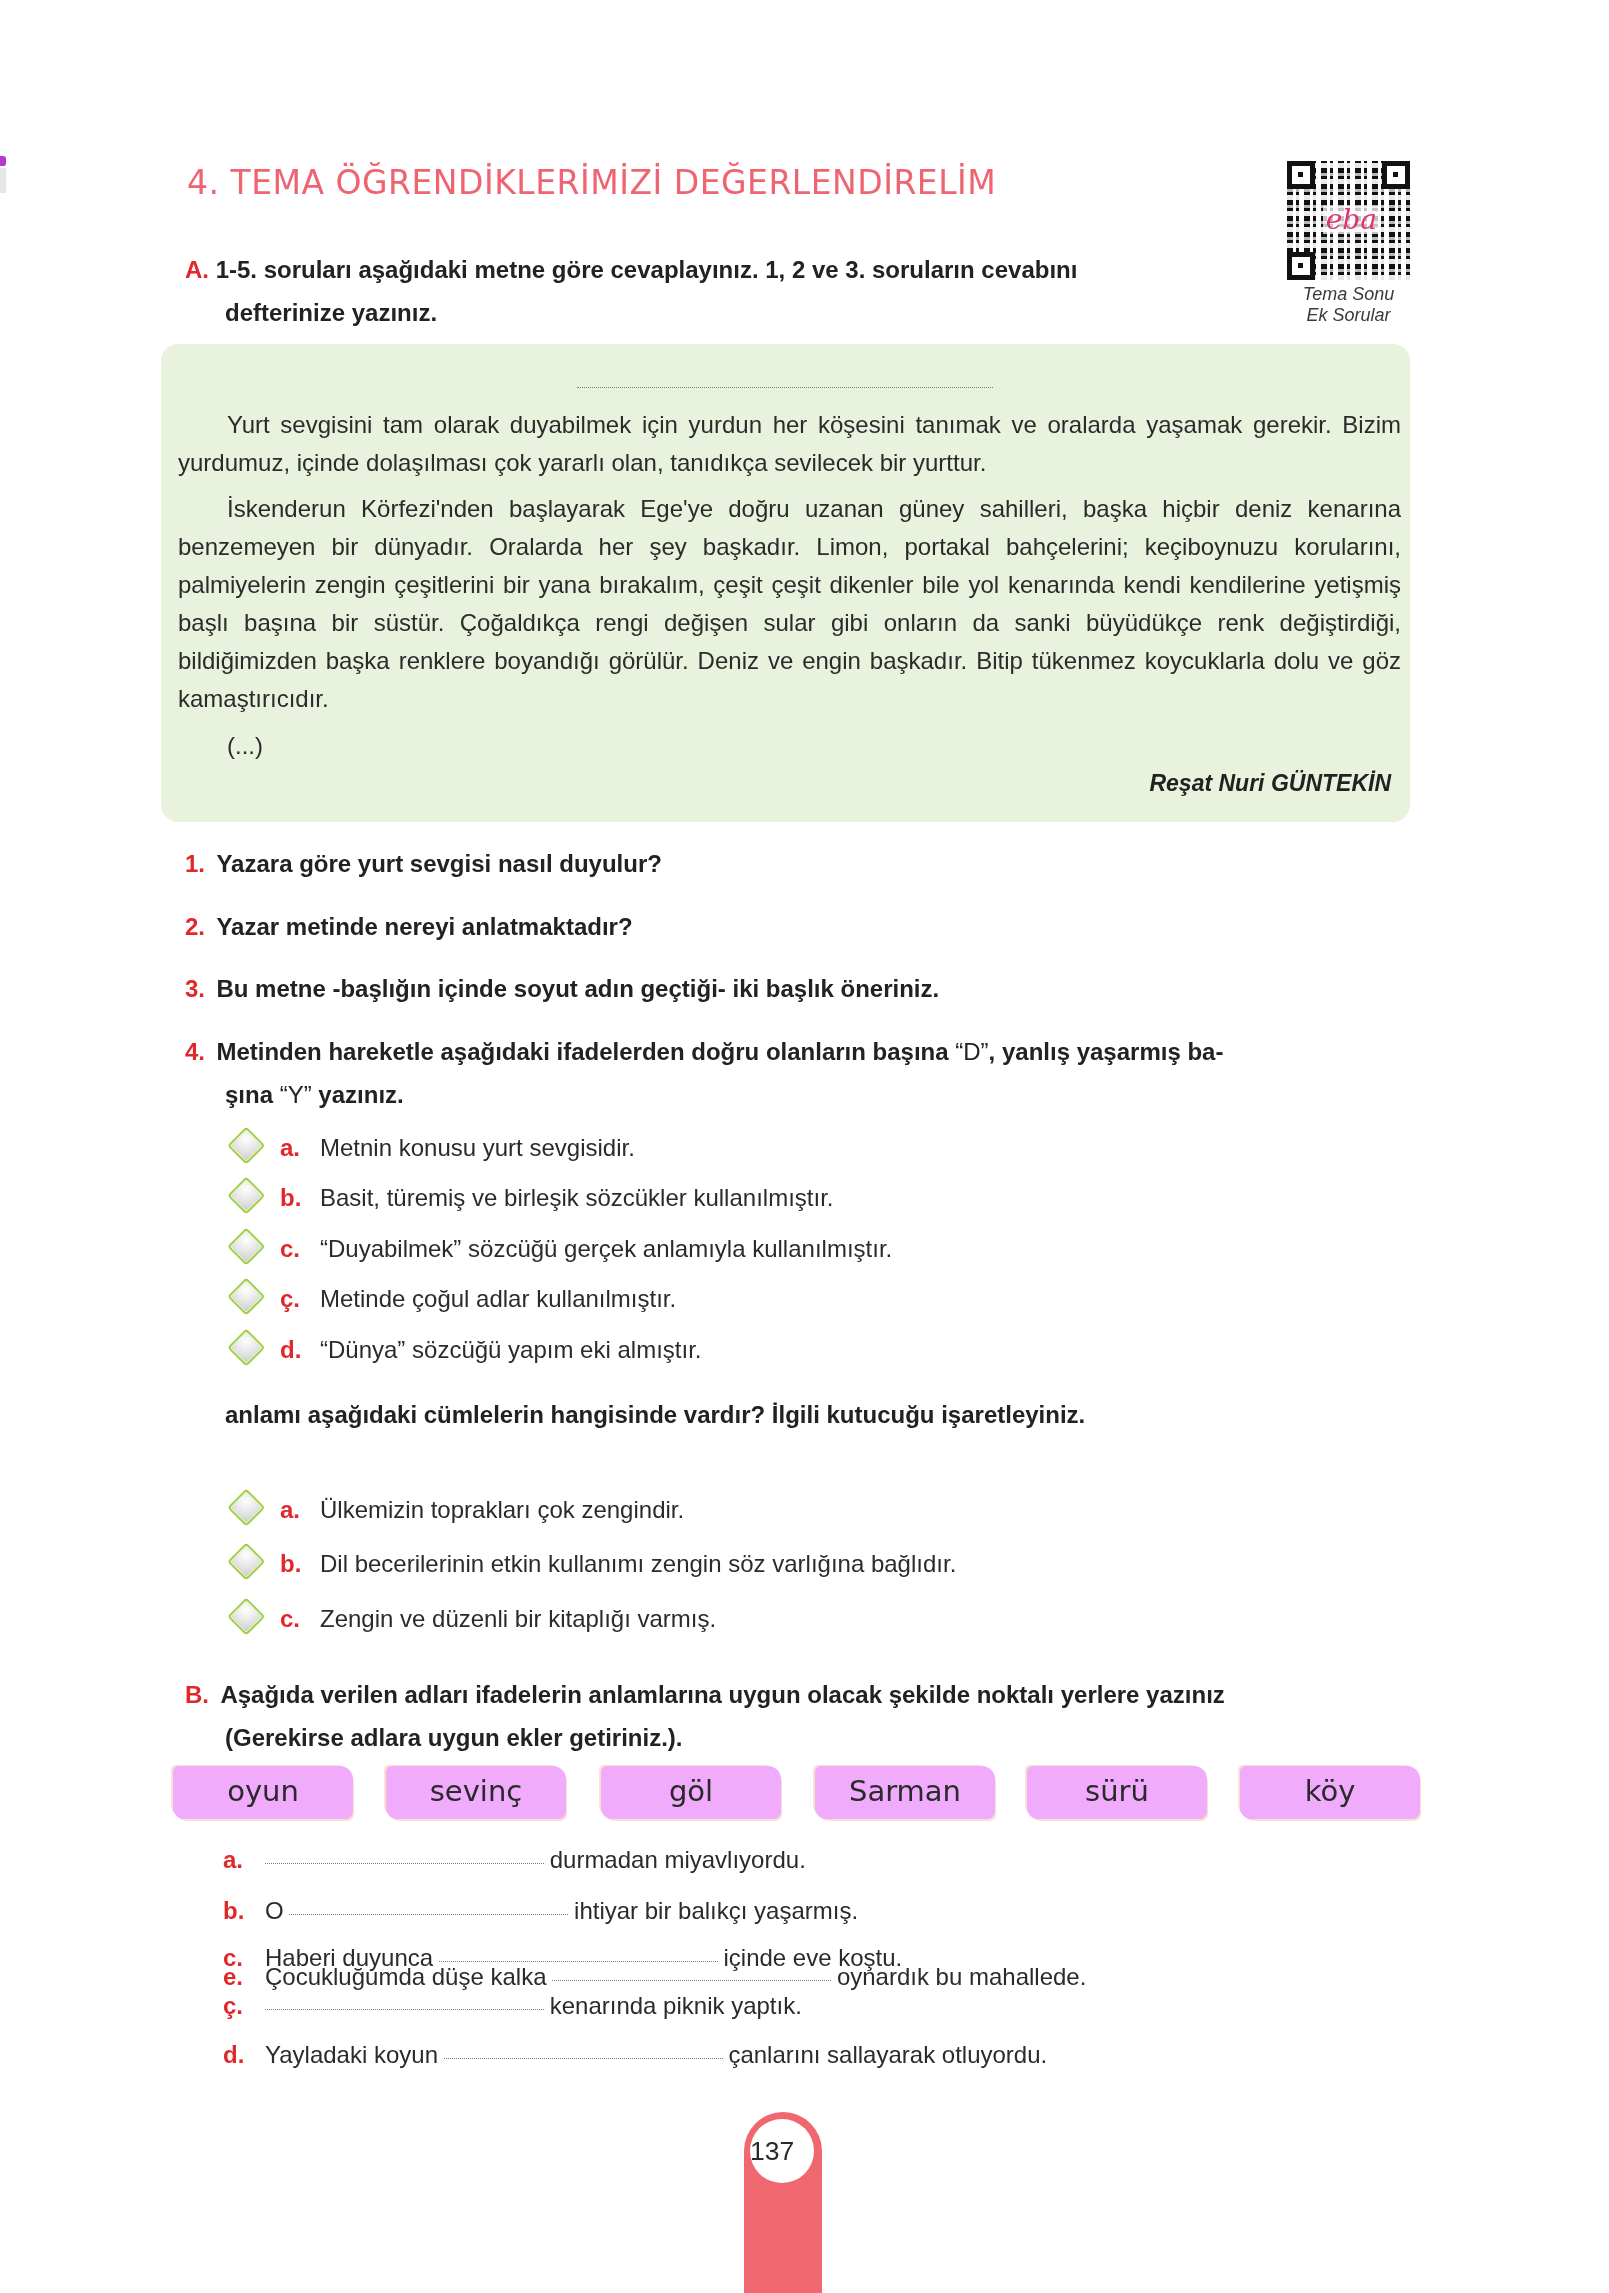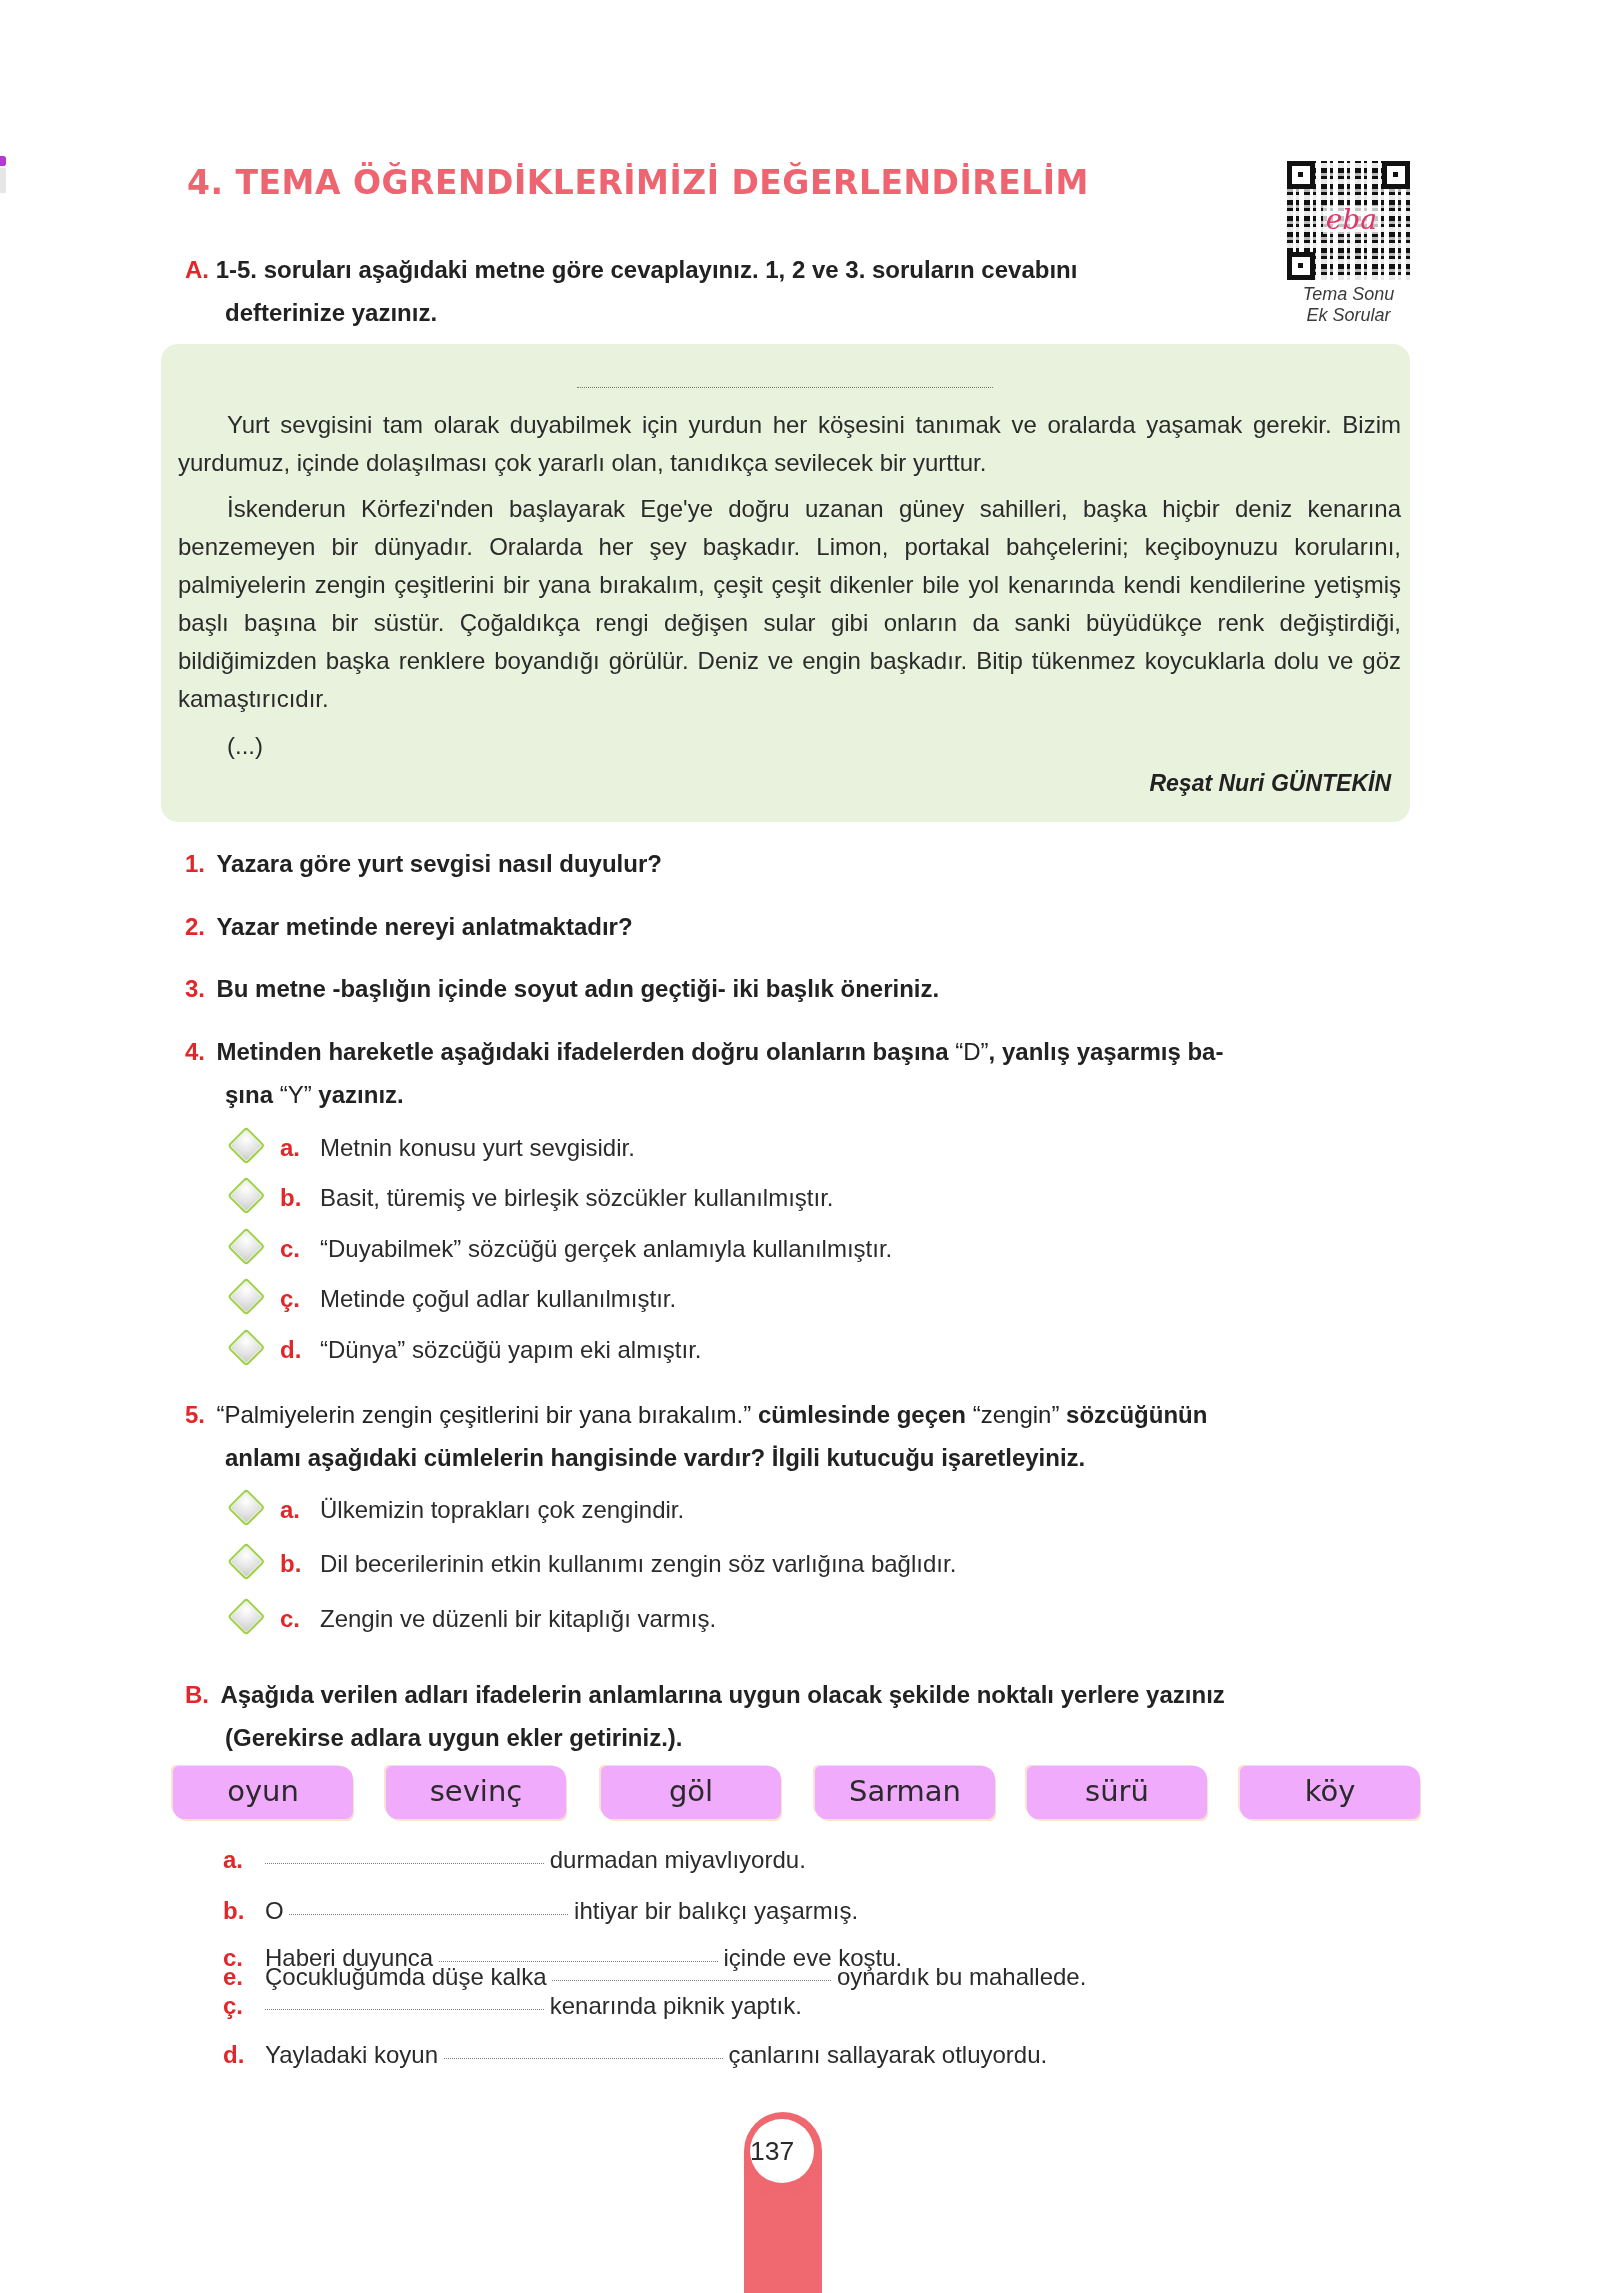--- a/index.html
+++ b/index.html
@@ -6,21 +6,21 @@
   body {
     width: 1610px; height: 2294px; background: #ffffff; position: relative; overflow: hidden;
     font-family: "Liberation Sans", sans-serif; color: #2a2a2a;
   }
   .abs { position: absolute; }
   .left-mark { left: 0; top: 156px; width: 5.7px; height: 9.5px; background: #b23ad0; border-radius: 0 2.8px 2.8px 0; }
   .left-mark2 { left: 0; top: 168px; width: 5.7px; height: 24.6px; background: #e6e6e6; }
 
   .title {
     left: 187px; top: 163px; font-family: "DejaVu Sans", sans-serif; font-size: 33px;
-    color: #ee6470; letter-spacing: 0.5px; white-space: nowrap; font-weight: bold;
+    color: #ee6470; letter-spacing: 0.5px; white-space: nowrap; font-weight: normal;
   }
   .qr-wrap { left: 1287px; top: 161px; width: 123px; }
   .qr {
     width: 123px; height: 119px; position: relative;
     background:
       repeating-linear-gradient(90deg, #111 0 5.7px, #fff 5.7px 9.5px, #111 9.5px 12.3px, #fff 12.3px 17px),
       #fff;
     -webkit-mask: none;
   }
   .qr-inner { position:absolute; inset:0;
@@ -126,21 +126,20 @@
   <div class="cont"><span>şına </span><span class="normal">“Y”</span><span> yazınız.</span></div>
 </div>
 
 <div class="opt" style="top:1129px"><span class="diamond"></span><span class="letter">a.</span><span>Metnin konusu yurt sevgisidir.</span></div>
 <div class="opt" style="top:1179px"><span class="diamond"></span><span class="letter">b.</span><span>Basit, türemiş ve birleşik sözcükler kullanılmıştır.</span></div>
 <div class="opt" style="top:1230px"><span class="diamond"></span><span class="letter">c.</span><span>“Duyabilmek” sözcüğü gerçek anlamıyla kullanılmıştır.</span></div>
 <div class="opt" style="top:1280px"><span class="diamond"></span><span class="letter">ç.</span><span>Metinde çoğul adlar kullanılmıştır.</span></div>
 <div class="opt" style="top:1331px"><span class="diamond"></span><span class="letter">d.</span><span>“Dünya” sözcüğü yapım eki almıştır.</span></div>
 
 <div class="q" style="top:1393px; width:1230px">
-  <div><span class="num">5.</span><span class="normal">“Palmiyelerin zengin çeşitlerini bir yana bırakalım.”</span><span> cümlesinde geçen </span><span class="normal">“zengin”</span><span> sözcüğünün</span></div>
   <div class="cont">anlamı aşağıdaki cümlelerin hangisinde vardır? İlgili kutucuğu işaretleyiniz.</div>
 </div>
 
 <div class="opt" style="top:1491px"><span class="diamond"></span><span class="letter">a.</span><span>Ülkemizin toprakları çok zengindir.</span></div>
 <div class="opt" style="top:1545px"><span class="diamond"></span><span class="letter">b.</span><span>Dil becerilerinin etkin kullanımı zengin söz varlığına bağlıdır.</span></div>
 <div class="opt" style="top:1600px"><span class="diamond"></span><span class="letter">c.</span><span>Zengin ve düzenli bir kitaplığı varmış.</span></div>
 
 <div class="q" style="top:1673px; width:1249px">
   <div><span class="num">B.</span><span>Aşağıda verilen adları ifadelerin anlamlarına uygun olacak şekilde noktalı yerlere yazınız</span></div>
   <div class="cont">(Gerekirse adlara uygun ekler getiriniz.).</div>

